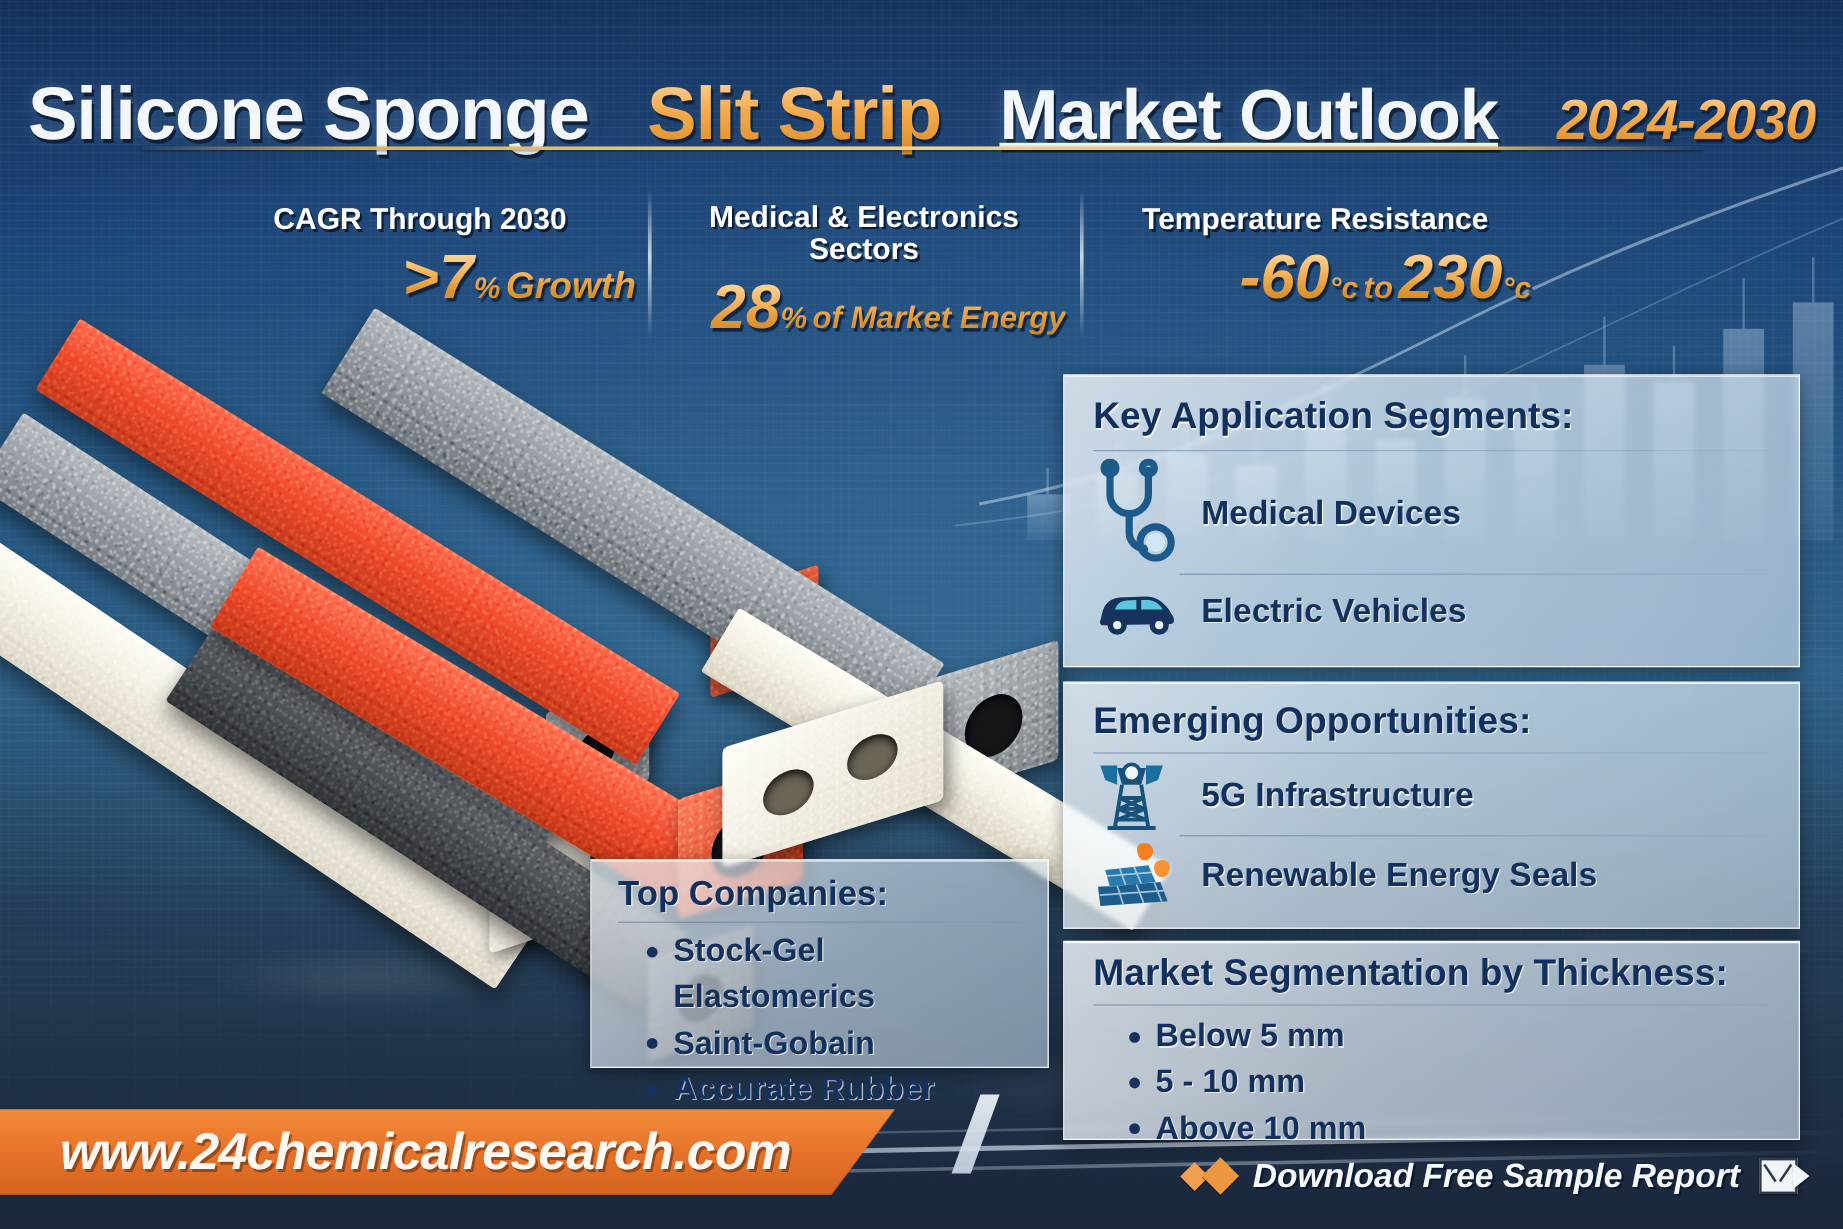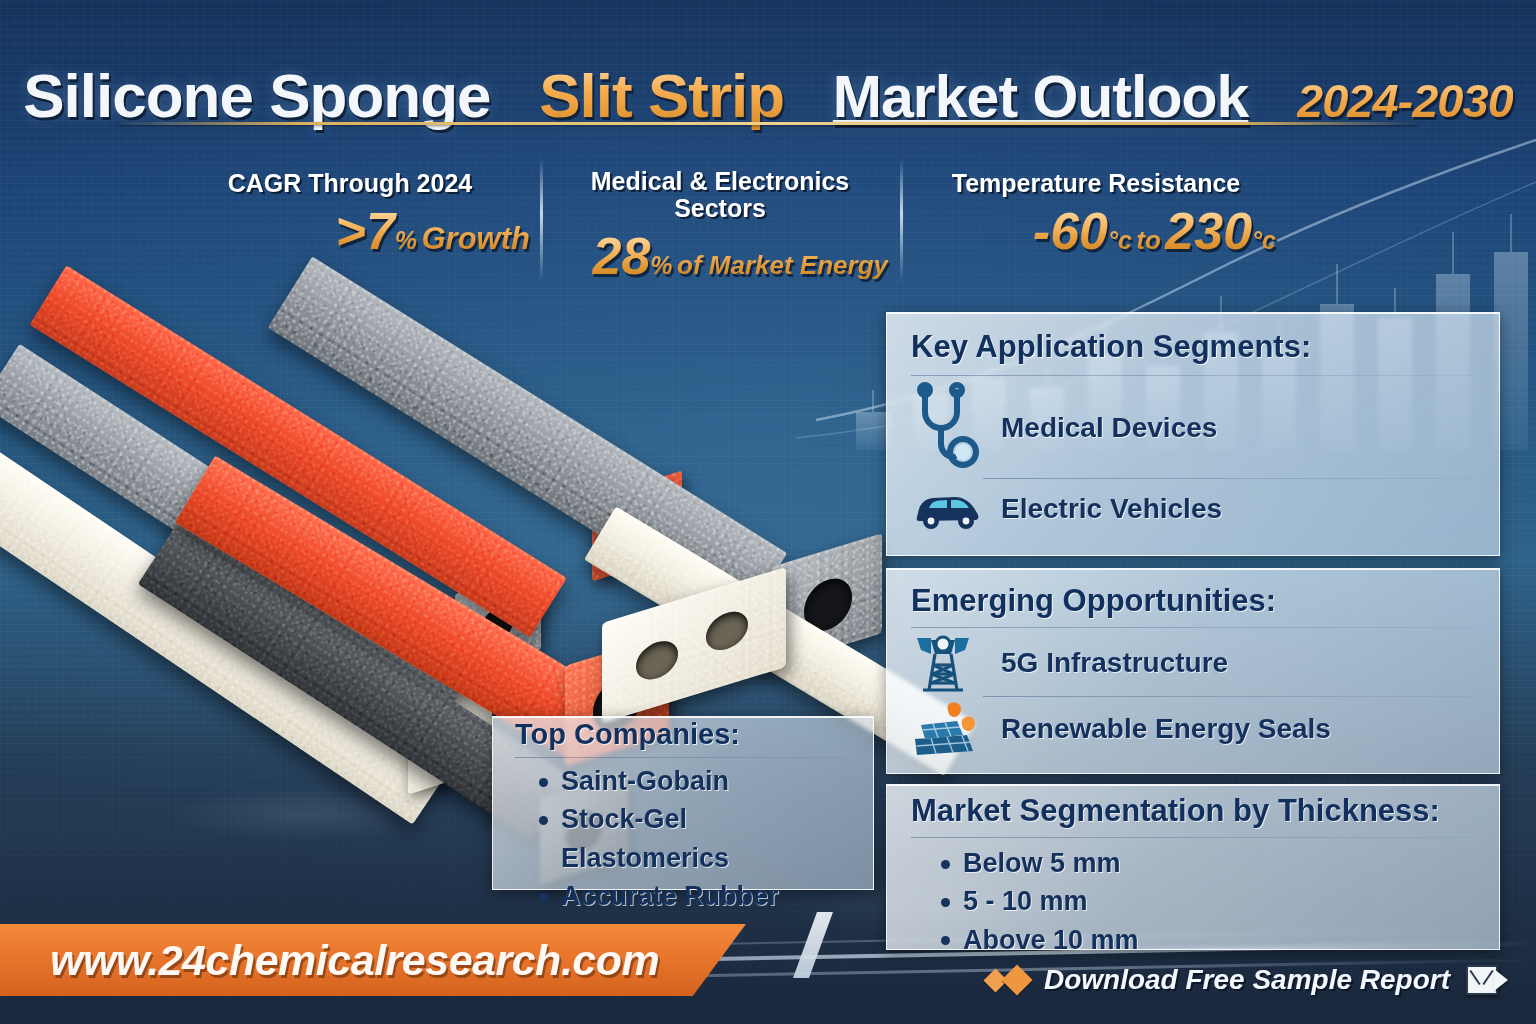--- a/index.html
+++ b/index.html
@@ -228,21 +228,21 @@
     <span>&nbsp;</span>
     <span class="t-white t-small">Market Outlook</span>
     <span>&nbsp;</span>
     <span class="t-gold t-years">2024-2030</span>
   </div>
   <div class="gold-rule"></div>
 
   <div class="stats">
 
     <div class="stat" style="left:170px; top:10px; width:360px;">
-      <div class="lbl">CAGR Through 2024</div>
+      <div class="lbl">CAGR Through 2030</div>
       <div class="val">
         <span class="v-big">&gt;</span><span class="v-big">7</span><span class="v-unit">%</span>
         <span class="v-mid">Growth</span>
       </div>
     </div>
 
     <div class="stat" style="left:552px; top:8px; width:336px;">
       <div class="lbl">Medical &amp; Electronics</div>
       <div class="lbl">Sectors</div>
       <div class="val">
@@ -452,27 +452,27 @@
   <div class="panel" style="left:886px; top:784px; width:614px; height:166px; padding:8px 24px;">
     <div class="panel-title">Market Segmentation by Thickness:</div>
     <div class="hr" style="margin:8px 0 6px;"></div>
     <ul class="bullets" style="padding-left:24px;">
       <li>Below 5 mm</li>
       <li>5 - 10 mm</li>
       <li>Above 10 mm</li>
     </ul>
   </div>
 
-  <div class="panel" style="left:492px; top:716px; width:382px; height:174px; padding:1px 22px;
+  <div class="panel" style="left:492px; top:716px; width:382px; height:174px; padding:12px 22px;
               background:linear-gradient(135deg, rgba(244,248,252,.72) 0%, rgba(216,230,242,.60) 50%, rgba(198,215,232,.56) 100%);">
     <div class="panel-title" style="font-size:29px;">Top Companies:</div>
     <div class="hr" style="margin:6px 0 4px;"></div>
     <ul class="bullets" style="padding-left:18px;">
+      <li>Stock-Gel Elastomerics</li>
       <li>Saint-Gobain</li>
-      <li>Stock-Gel Elastomerics</li>
       <li>Accurate Rubber Corp.</li>
     </ul>
   </div>
 
   <div class="url-banner">
     <div class="cap"></div>
     <div class="url-text">www.24chemicalresearch.com</div>
   </div>
 
   <div class="cta">

